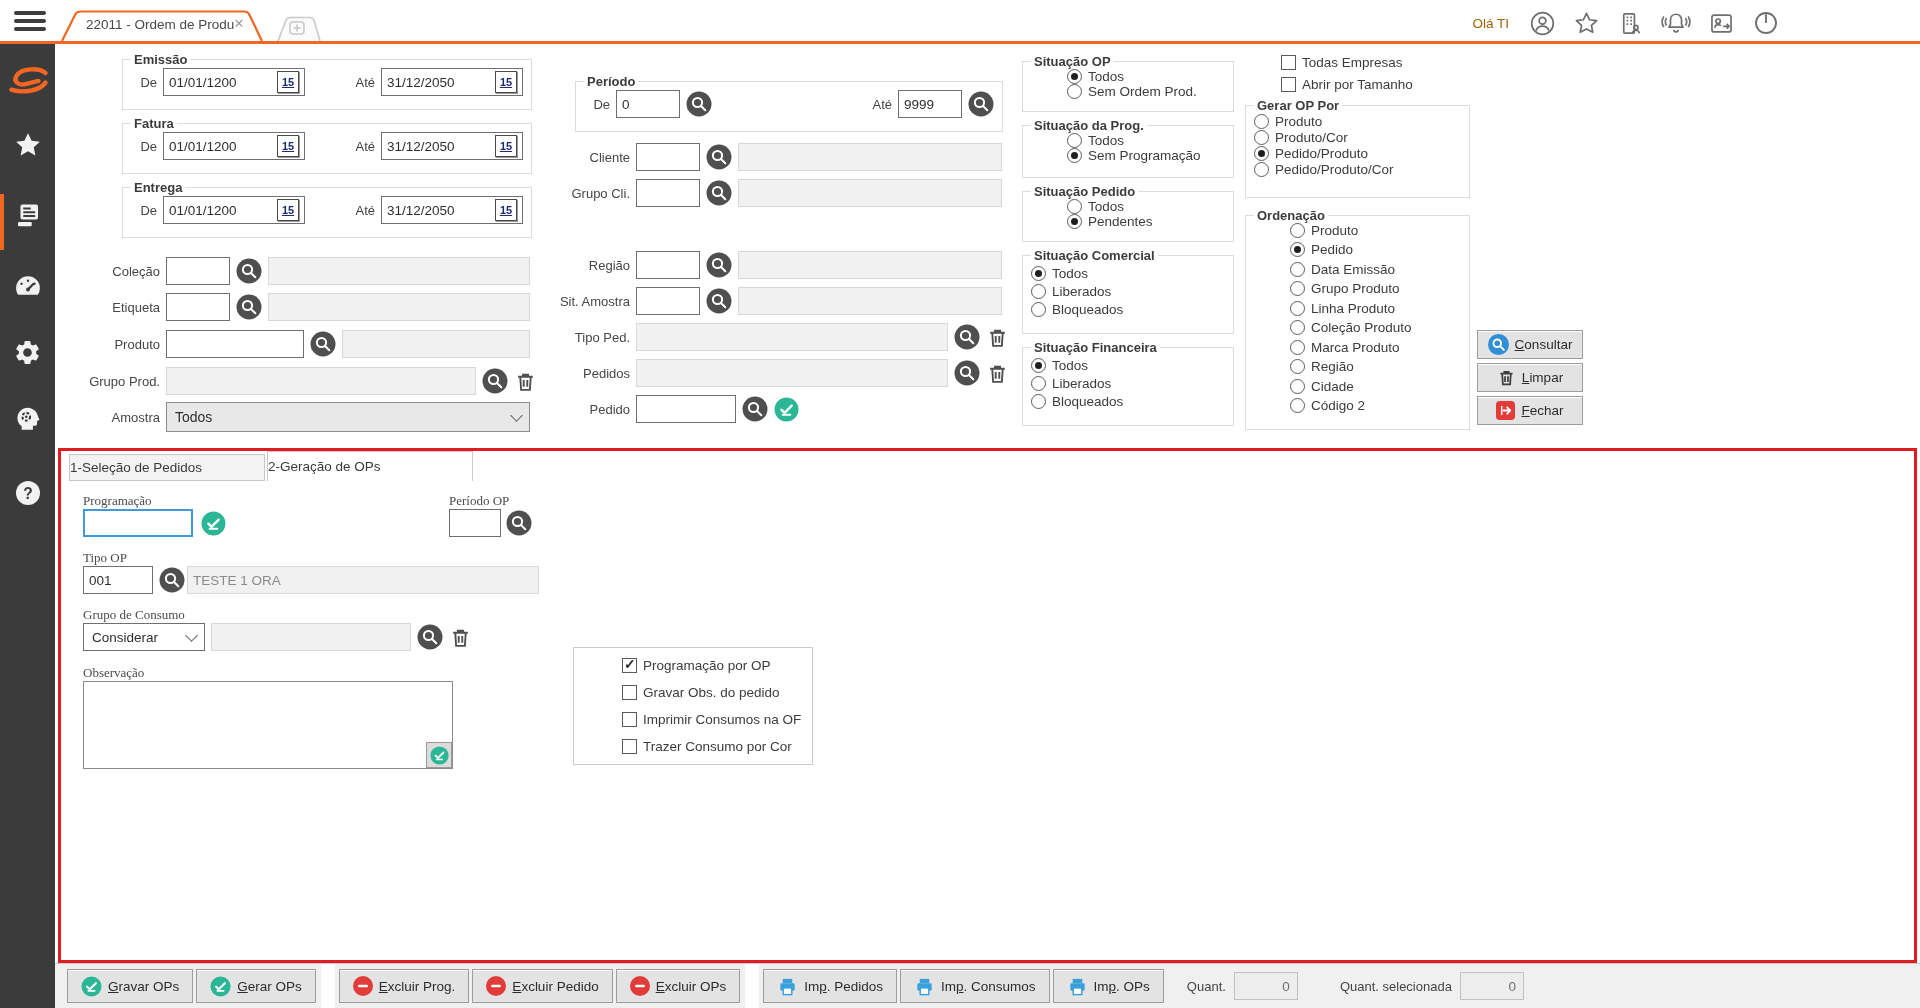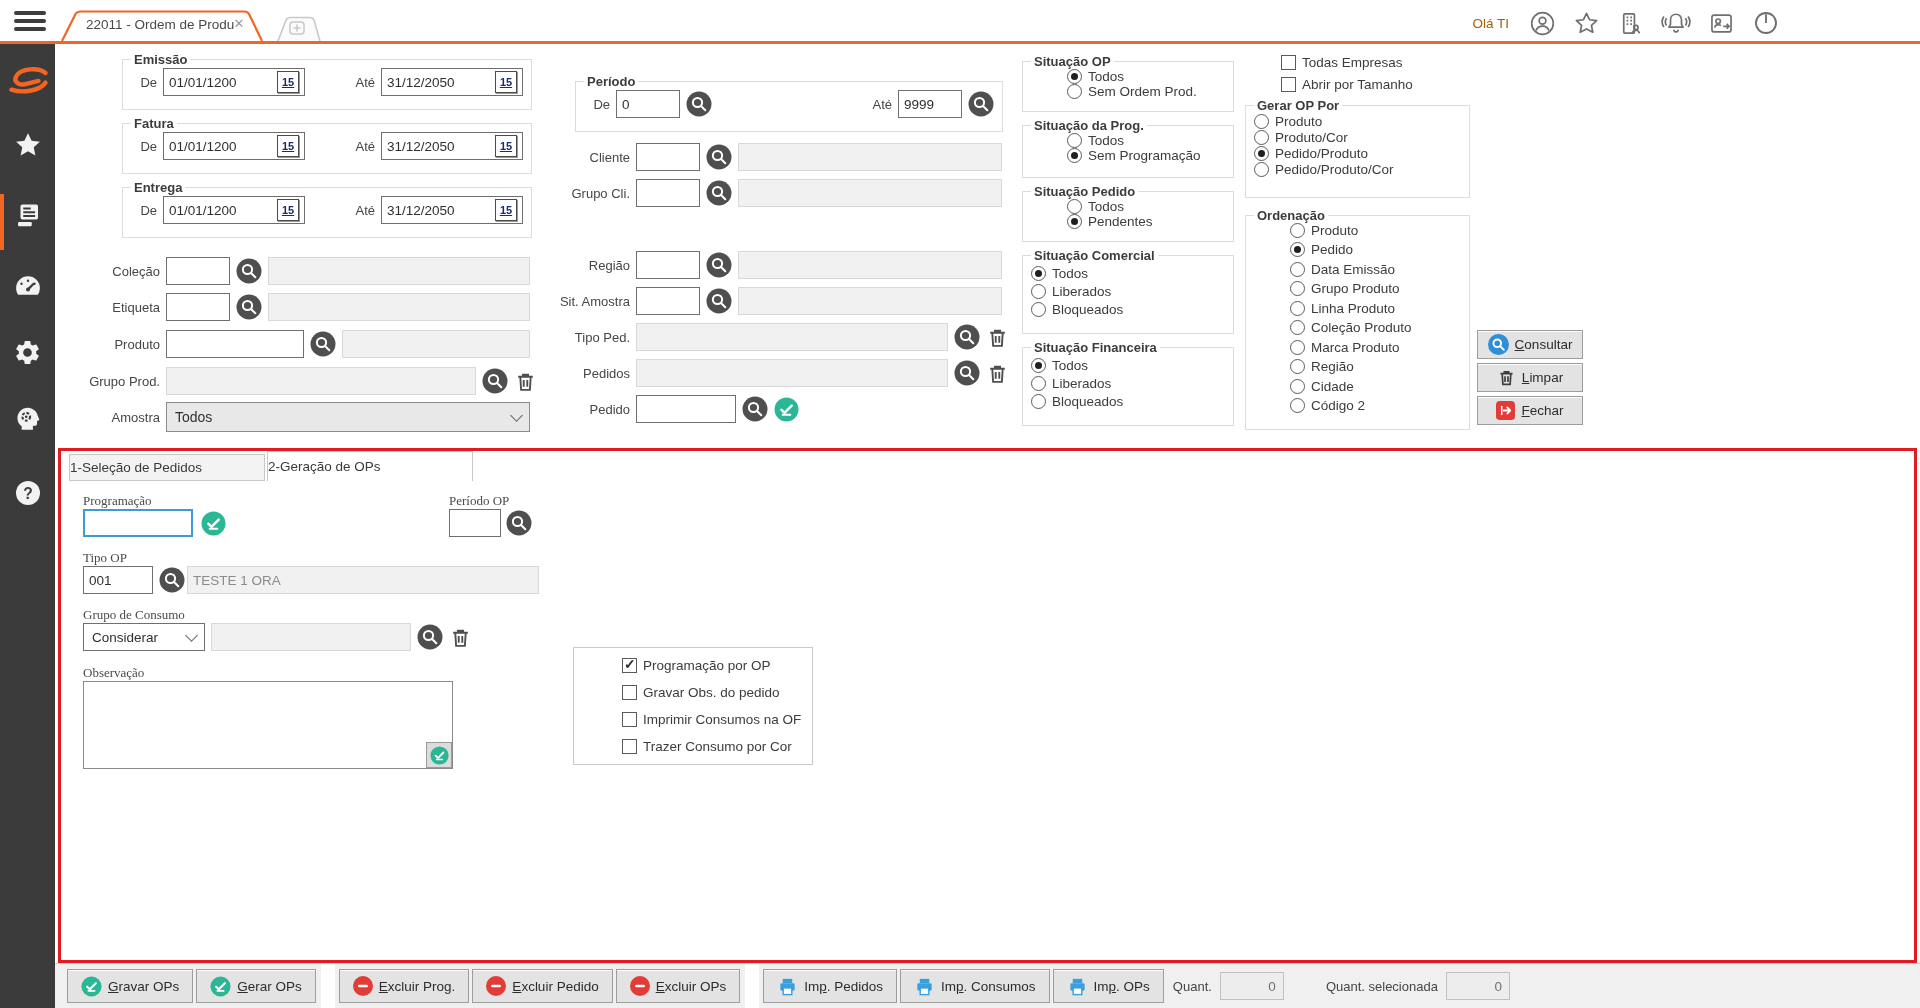--- a/index.html
+++ b/index.html
@@ -791,21 +791,21 @@
         <span>Im<u>p</u>. Consumos</span>
       </div>
       <div class="winbtn fbtn">
         <svg width="21" height="21" viewBox="0 0 22 22">
             <rect x="6" y="3" width="10" height="4.5" fill="#3aa0dc"></rect>
             <rect x="3.5" y="7.5" width="15" height="8" rx="1.5" fill="#3aa0dc"></rect>
             <rect x="6.5" y="12.5" width="9" height="7" fill="#fff" stroke="#3aa0dc" stroke-width="1.5"></rect>
           </svg>
         <span>Im<u>p</u>. OPs</span>
       </div>
-      <span class="qlbl" style="margin-left:6px">Quant.</span>
+      <span class="qlbl" style="margin-left:20px">Quant.</span>
       <div class="qbox">
           <span>0</span>
         </div>
       <span class="qlbl" style="margin-left:42px">Quant. selecionada</span>
       <div class="qbox">
           <span>0</span>
         </div>
     </footer>
   </main>
 </div>

